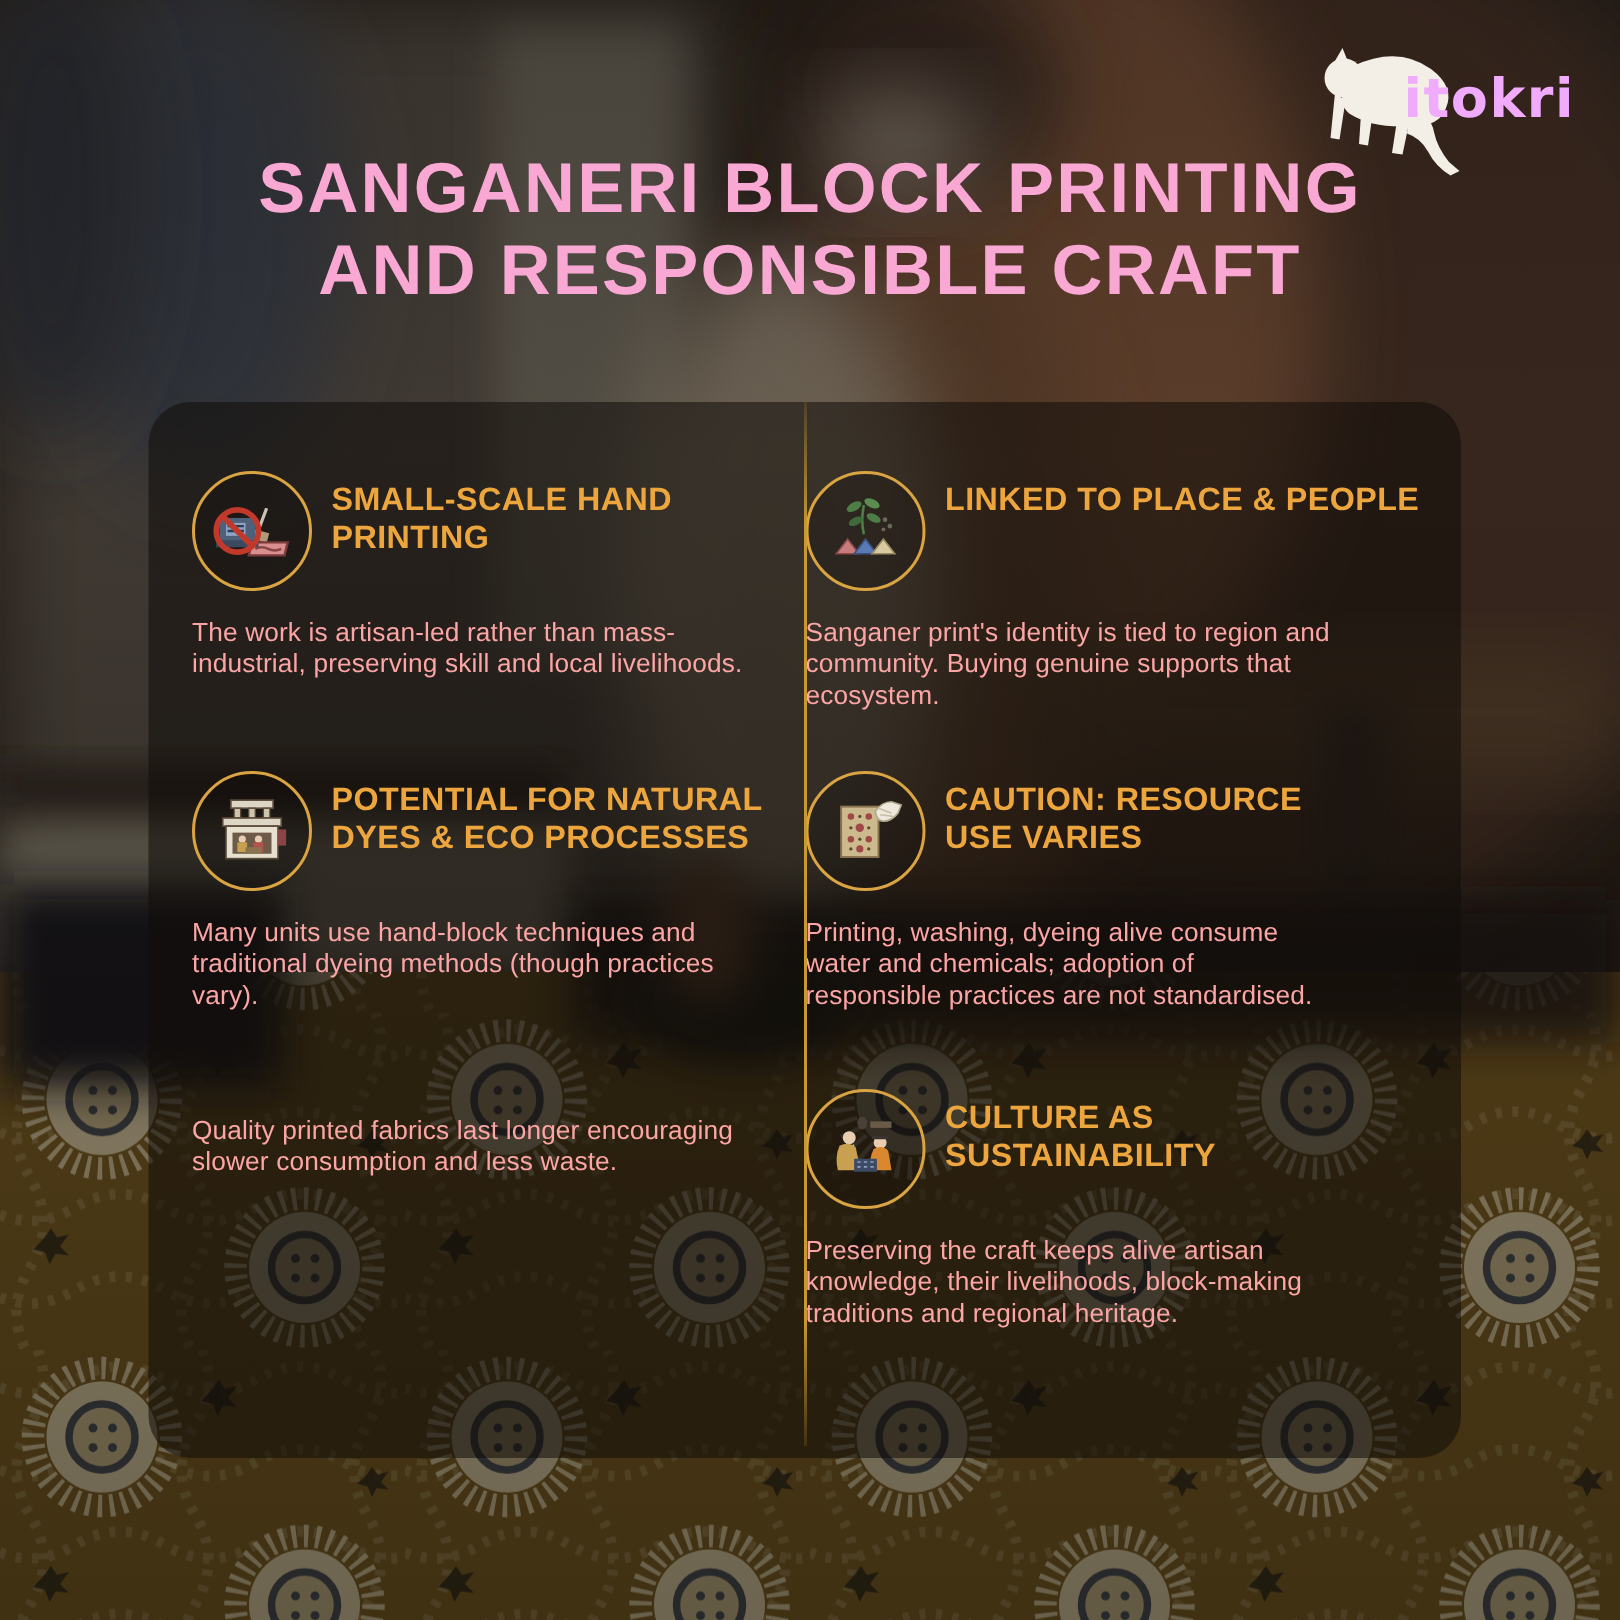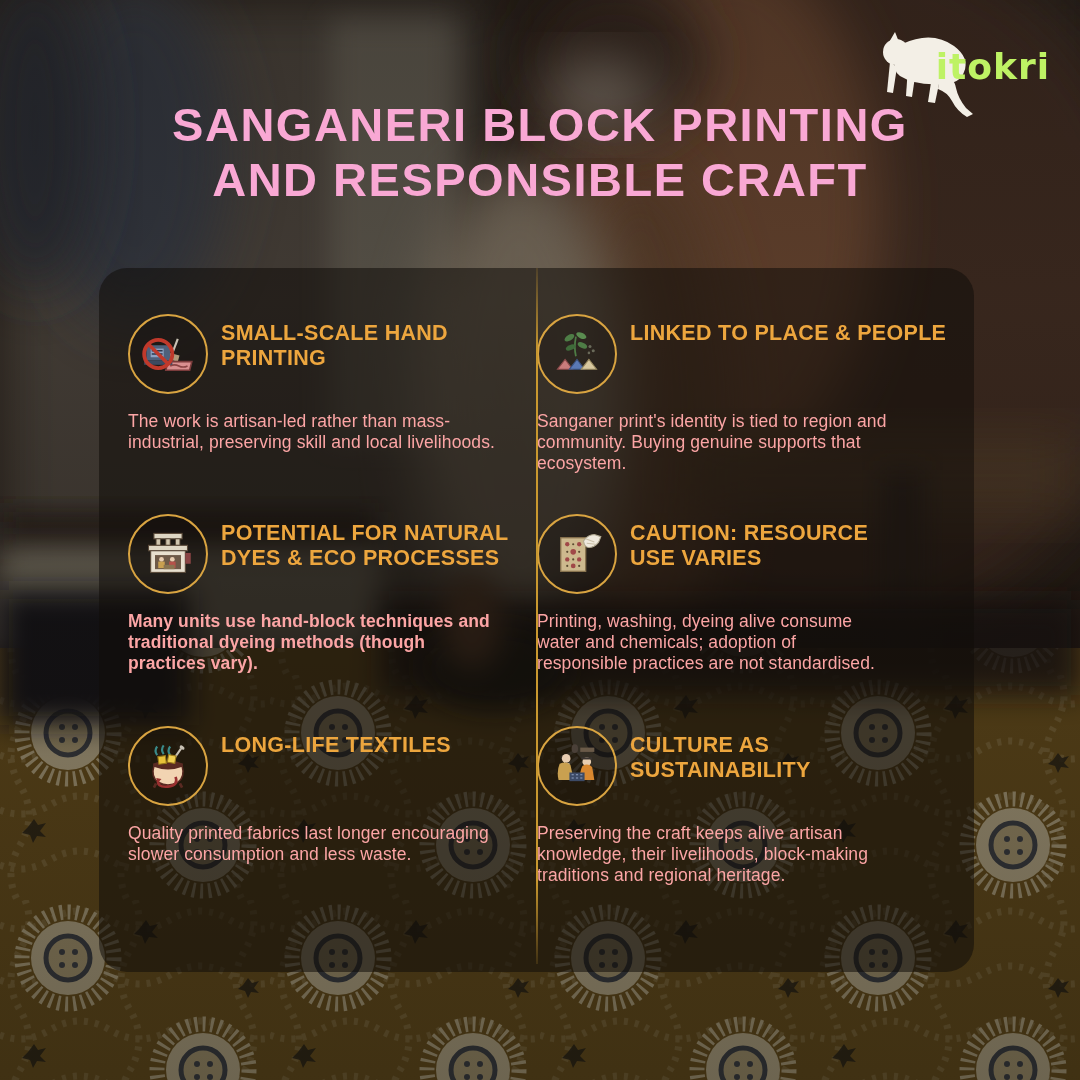--- a/index.html
+++ b/index.html
@@ -10,21 +10,21 @@
   .bg{position:absolute;inset:0;z-index:0;}
   
   .title{
     position:absolute;top:98px;left:0;right:0;z-index:3;
     text-align:center;color:#f9a8d4;font-weight:800;
     font-size:47px;line-height:1.17;letter-spacing:1.5px;
   }
   .logo{position:absolute;top:46px;right:30px;z-index:4;display:flex;align-items:flex-start;}
   .logo-cat{position:absolute;top:14px;right:88px;width:118px;height:104px;}
   .logo-text{
-    color:#bef264;font-weight:700;font-size:36px;letter-spacing:1px;
+    color:#f0abfc;font-weight:700;font-size:36px;letter-spacing:1px;
     font-family:"DejaVu Sans",sans-serif;
     text-align:right;
   }
   
   .panel{
     position:absolute;left:99px;top:268px;width:875px;height:704px;z-index:2;
     background:rgba(16,12,10,0.55);border-radius:28px;
     display:grid;grid-template-columns:438px 437px;grid-template-rows:200px 212px auto;
     padding-top:46px;box-sizing:border-box;
   }
@@ -43,21 +43,21 @@
   }
   .card h3{
     margin:7px 0 0 0;color:#EDA63E;font-weight:800;
     font-size:21.5px;line-height:1.16;letter-spacing:0.3px;
   }
   .card p{
     margin:17px 0 0 0;color:#fca5a5;font-size:17.5px;line-height:1.21;letter-spacing:0.1px;
   }
   .hw-1 h3{max-width:240px;} .hw-2 h3{max-width:350px;} .hw-3 h3{max-width:315px;}
   .hw-4 h3{max-width:258px;} .hw-5 h3{max-width:330px;} .hw-6 h3{max-width:272px;}
-  .bw-1 p{max-width:378px;} .bw-2 p{max-width:400px;} .bw-3 p{max-width:362px;font-weight:bold;}
+  .bw-1 p{max-width:378px;} .bw-2 p{max-width:400px;} .bw-3 p{max-width:362px;}
   .bw-4 p{max-width:347px;} .bw-5 p{max-width:404px;} .bw-6 p{max-width:340px;}
 </style>
 </head>
 <body>
 
 <svg class="bg" width="1080" height="1080" viewBox="0 0 1080 1080" aria-hidden="true">
   <defs>
     <filter id="b30" x="-40%" y="-40%" width="180%" height="180%">
         <feGaussianBlur stdDeviation="28"></feGaussianBlur>
       </filter>
@@ -257,37 +257,20 @@
           <path d="M30 12 q4 -6 10 -6 l6 2 l-2 5 q-4 5 -9 5 q-4 0 -5 -6 z" fill="#efe9dd" stroke="#b0a890" stroke-width="1"></path>
           <path d="M32 10 l8 3 M33 14 l8 1" stroke="#c9bfa8" stroke-width="1" fill="none"></path>
         </svg>
       </div>
       <h3>CAUTION: RESOURCE USE VARIES</h3>
     </div>
     <p>Printing, washing, dyeing alive consume water and chemicals; adoption of responsible practices are not standardised.</p>
   </article>
 
   <article class="card hw-5 bw-5">
-    <div class="card-head">
-      <div class="icon-ring">
-        <svg width="52" height="52" viewBox="0 0 48 48" aria-hidden="true">
-          <path d="M14 6 q-3 4 0 8 M20 5 q-3 4 0 8 M26 6 q-3 4 0 8" stroke="#3a8a8a" stroke-width="2" fill="none"></path>
-          <path d="M36 8 L29 18" stroke="#c9c2b5" stroke-width="2"></path>
-          <ellipse cx="37" cy="7" rx="2.5" ry="1.6" fill="#c9c2b5" transform="rotate(35 37 7)"></ellipse>
-          <path d="M10 22 q14 -6 28 0 l-2 6 q-12 5 -24 0 z" fill="#5a2a22"></path>
-          <rect x="15" y="15" width="7" height="7" fill="#e8c23a" stroke="#9a7a1a" stroke-width="1" transform="rotate(-8 18 18)"></rect>
-          <rect x="24" y="14" width="7" height="7" fill="#f0cf52" stroke="#9a7a1a" stroke-width="1" transform="rotate(10 27 17)"></rect>
-          <path d="M11 24 q-3 10 4 15 q9 5 18 0 q7 -5 4 -15 q-13 5 -26 0 z" fill="#f2d4b2" stroke="#5a2a22" stroke-width="1.4"></path>
-          <path d="M13 40 l-2 4 M35 40 l2 4" stroke="#5a2a22" stroke-width="2.5"></path>
-          <path d="M31 34 q3 8 -7 9 q-11 1 -9 -7" stroke="#9a3030" stroke-width="2.4" fill="none"></path>
-          <path d="M15 39 l-2 -4 l5 1 z" fill="#9a3030"></path>
-        </svg>
-      </div>
-      <h3>LONG-LIFE TEXTILES</h3>
-    </div>
     <p>Quality printed fabrics last longer encouraging slower consumption and less waste.</p>
   </article>
 
   <article class="card hw-6 bw-6">
     <div class="card-head">
       <div class="icon-ring">
         <svg width="52" height="52" viewBox="0 0 48 48" aria-hidden="true">
           <rect x="27" y="7" width="13" height="4" fill="#6a5a48"></rect>
           <ellipse cx="22" cy="8" rx="3" ry="4" fill="#4a4038"></ellipse>
           <circle cx="14" cy="17" r="4" fill="#e8cdb0"></circle>

